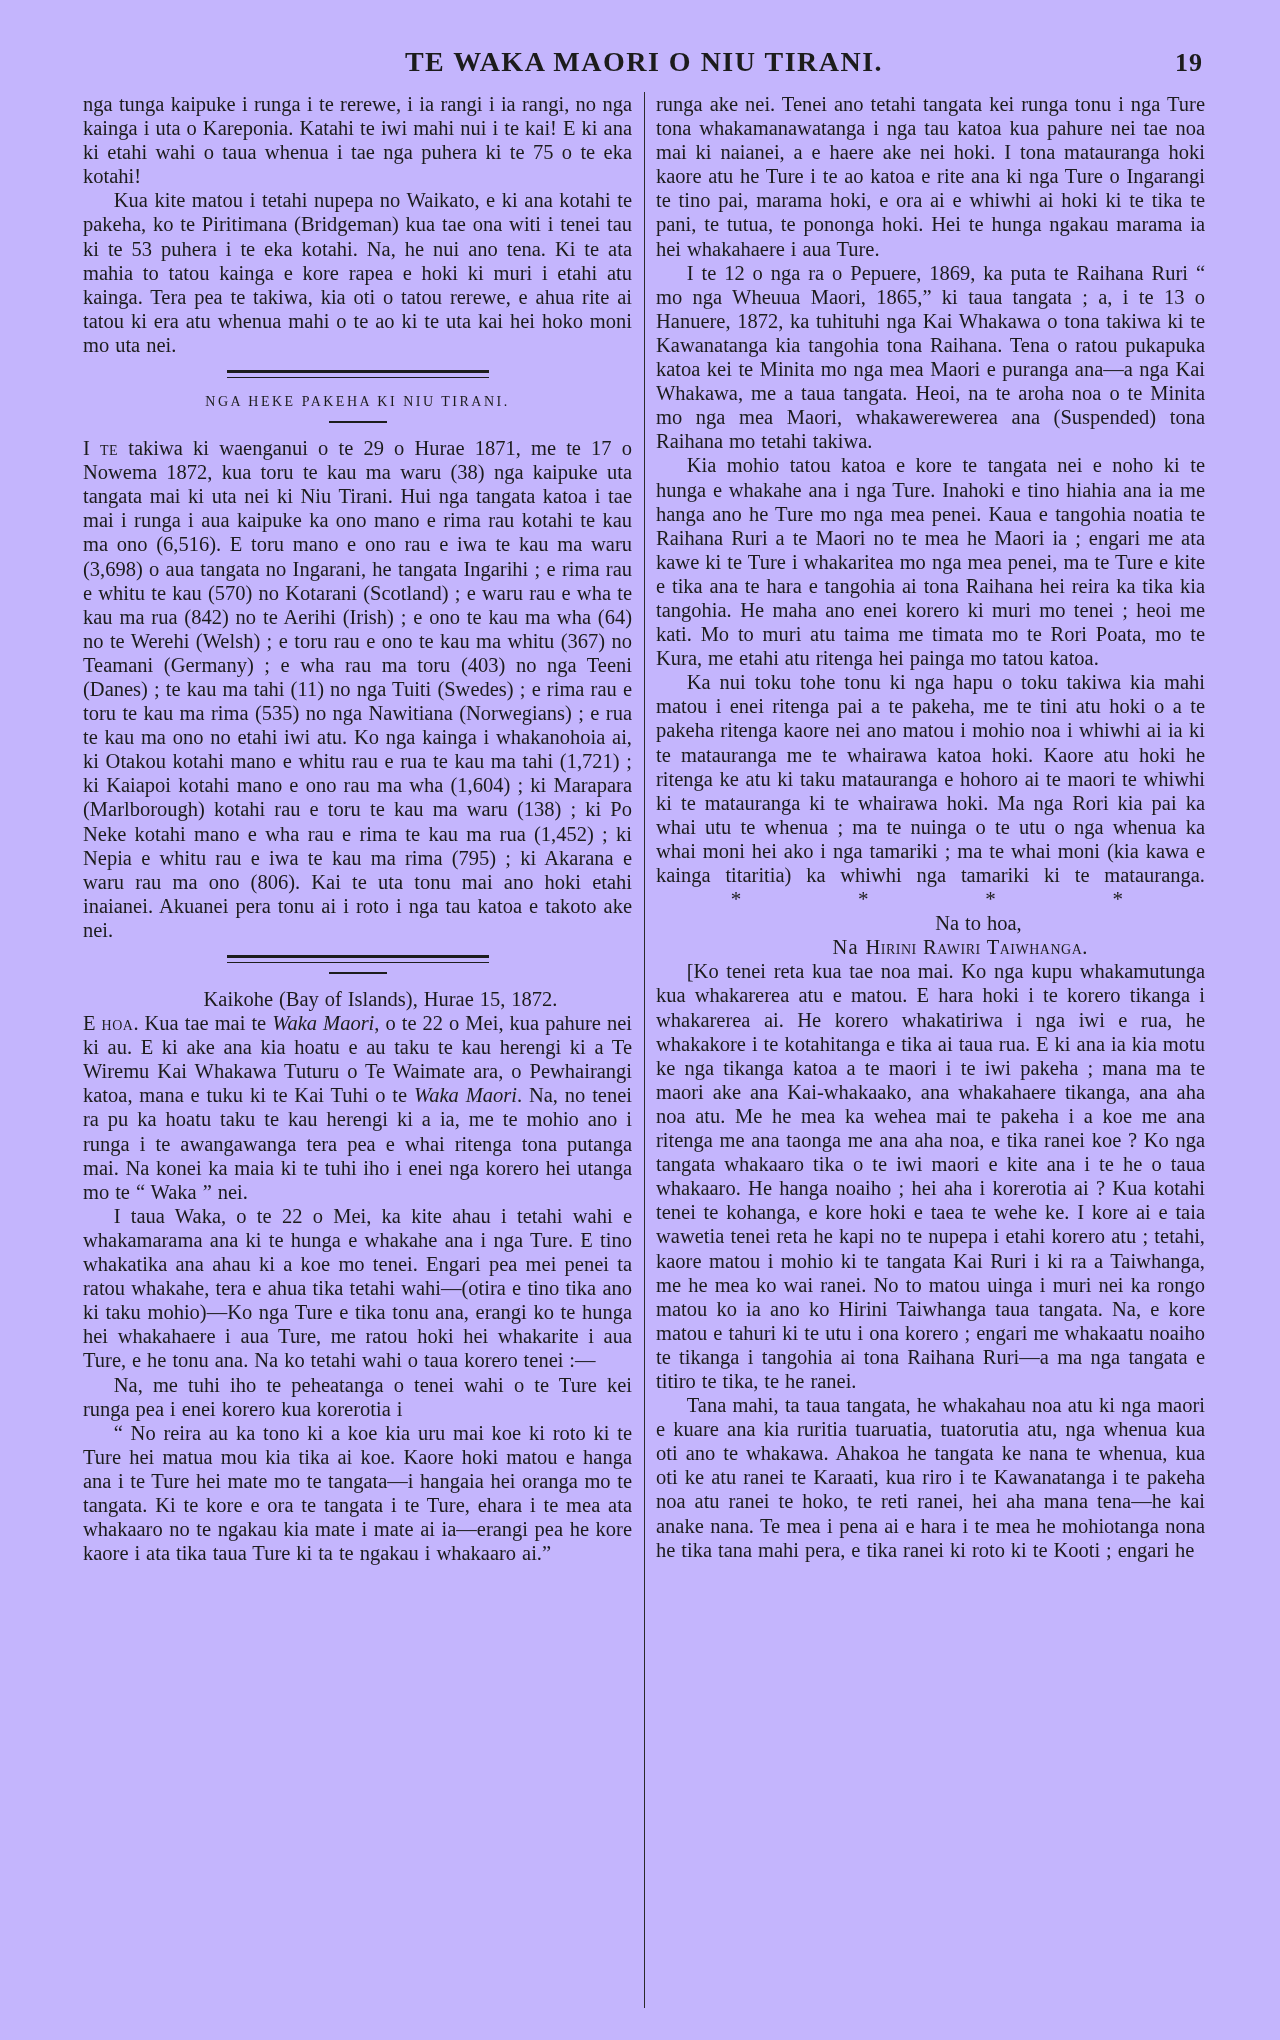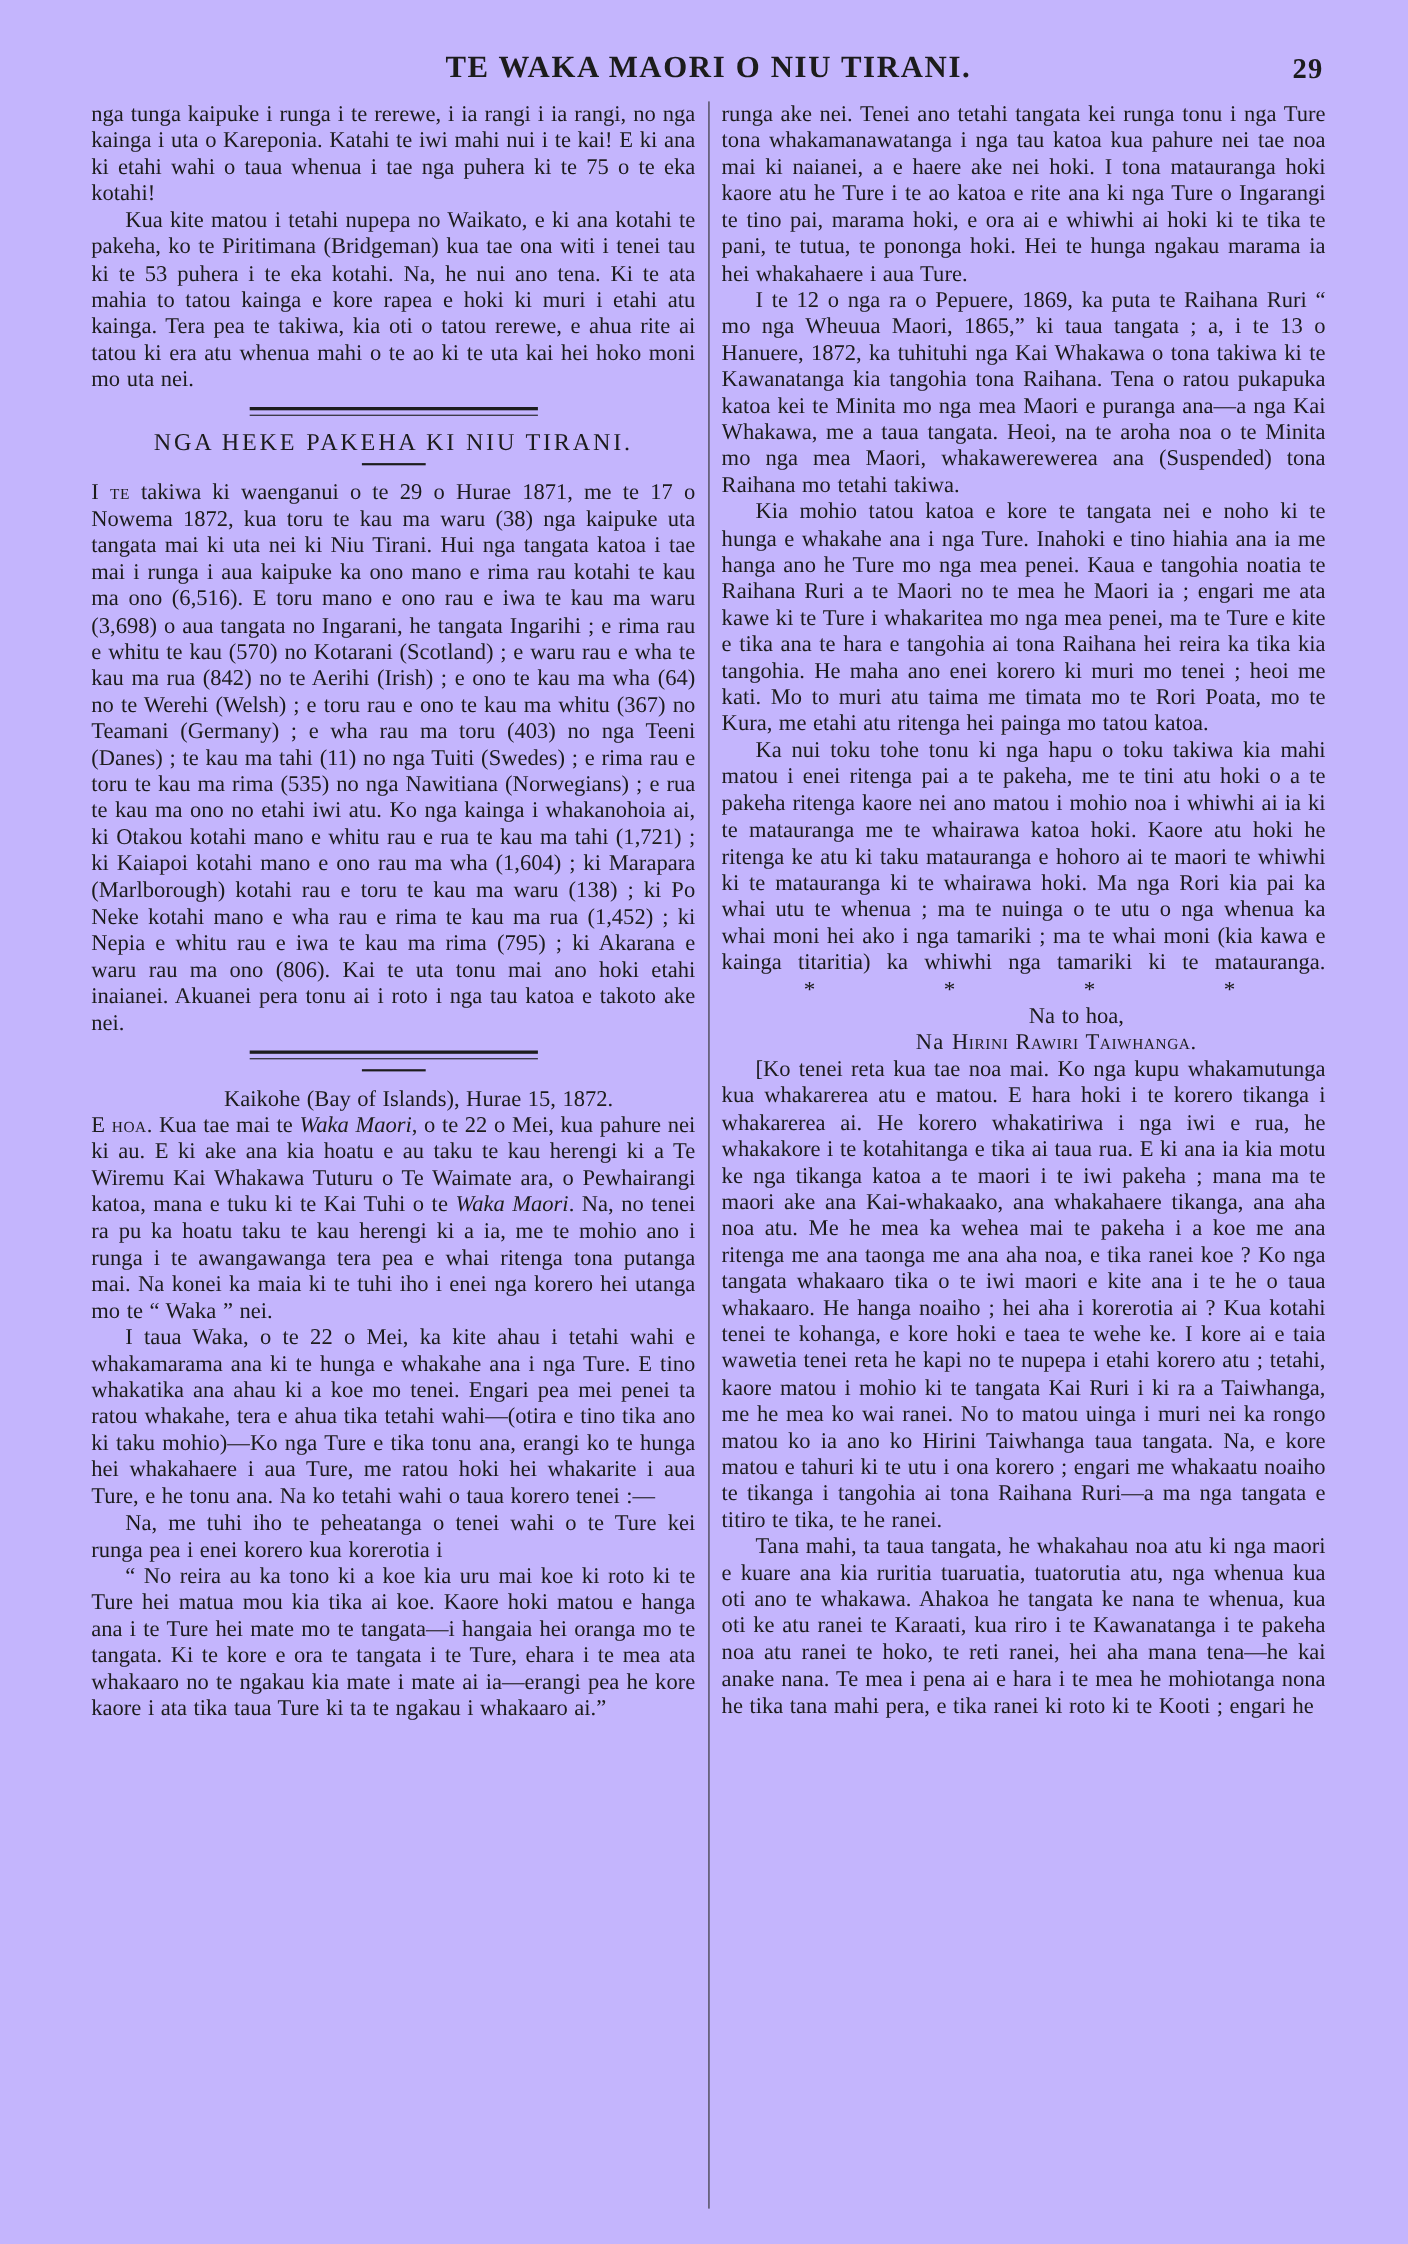--- a/index.html
+++ b/index.html
@@ -73,21 +73,21 @@
     word-spacing: 0.04em;
   }
   .noindent { text-indent: 0; }
   .it { font-style: italic; }
   .sc { font-variant: small-caps; letter-spacing: 0.5px; margin-top: 40px; }
   .star { display: inline-block; margin: 0 42px 0 44px; font-size: 21px; }
   
   .headline {
     margin: 6px 4px 2px;
     text-align: center;
-    font-size: 22px;
+    font-size: 14px;
     font-weight: 500;
     letter-spacing: 2.5px;
     line-height: 29px;
   }
   .rule-double {
     width: 262px;
     height: 4px;
     margin: 13px auto 9px;
     border-top: 3px solid #1d1d1d;
     border-bottom: 1.5px solid #1d1d1d;
@@ -120,21 +120,21 @@
     letter-spacing: 1px;
   }
 </style>
 </head>
 <body>
 
 <div class="page">
 
   <div class="masthead">
     <div class="masthead-title">TE WAKA MAORI O NIU TIRANI.</div>
-    <div class="masthead-pagenum">29</div>
+    <div class="masthead-pagenum">19</div>
   </div>
 
   <div class="columns">
 
     <div class="col">
       <p class="p noindent">nga tunga kaipuke i runga i te rerewe, i ia rangi i ia rangi, no nga kainga i uta o Kareponia. Katahi te iwi mahi nui i te kai! E ki ana ki etahi wahi o taua whenua i tae nga puhera ki te 75 o te eka kotahi!</p>
       <p class="p">Kua kite matou i tetahi nupepa no Waikato, e ki ana kotahi te pakeha, ko te Piritimana (Bridgeman) kua tae ona witi i tenei tau ki te 53 puhera i te eka kotahi. Na, he nui ano tena. Ki te ata mahia to tatou kainga e kore rapea e hoki ki muri i etahi atu kainga. Tera pea te takiwa, kia oti o tatou rerewe, e ahua rite ai tatou ki era atu whenua mahi o te ao ki te uta kai hei hoko moni mo uta nei.</p>
 
       <div class="rule-double"></div>
       <h2 class="headline">NGA HEKE PAKEHA KI NIU TIRANI.</h2>

